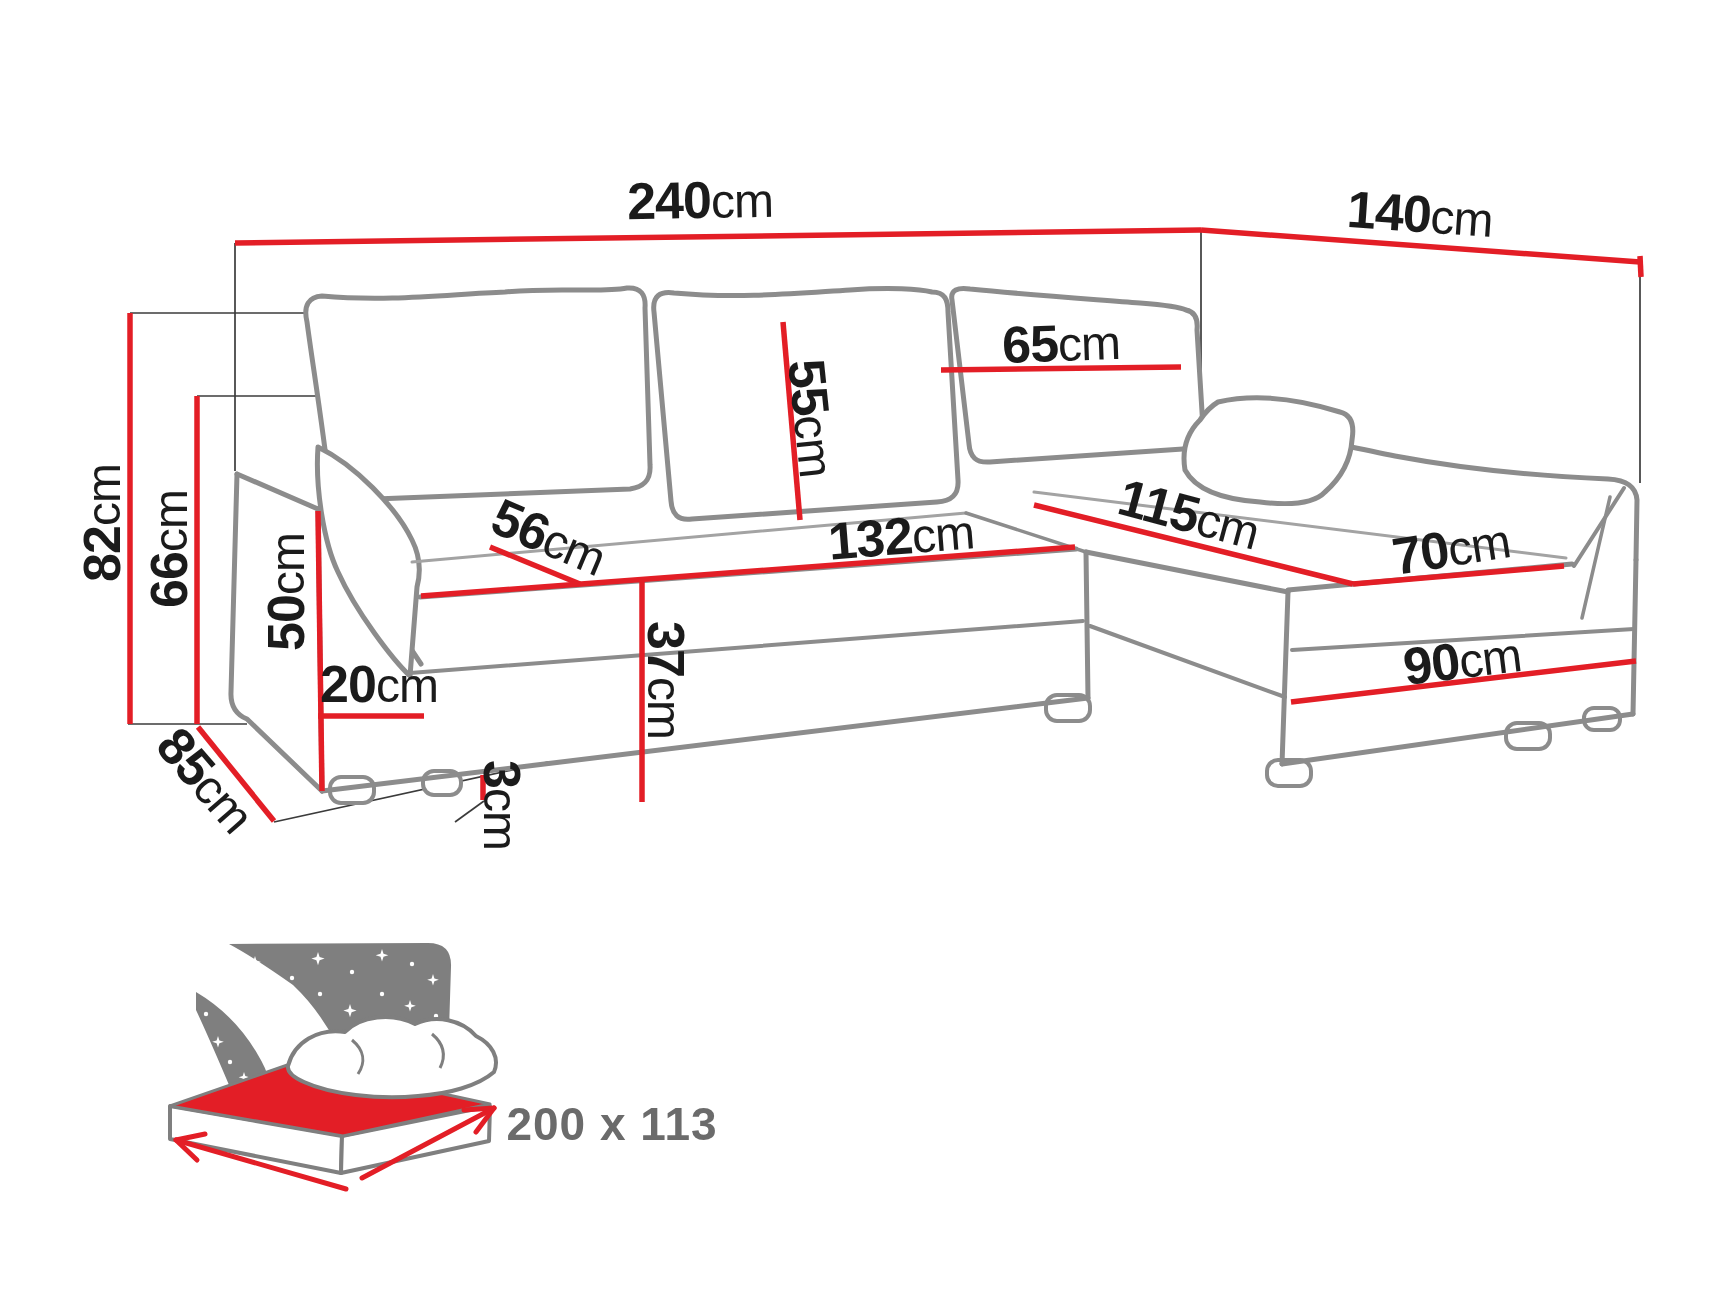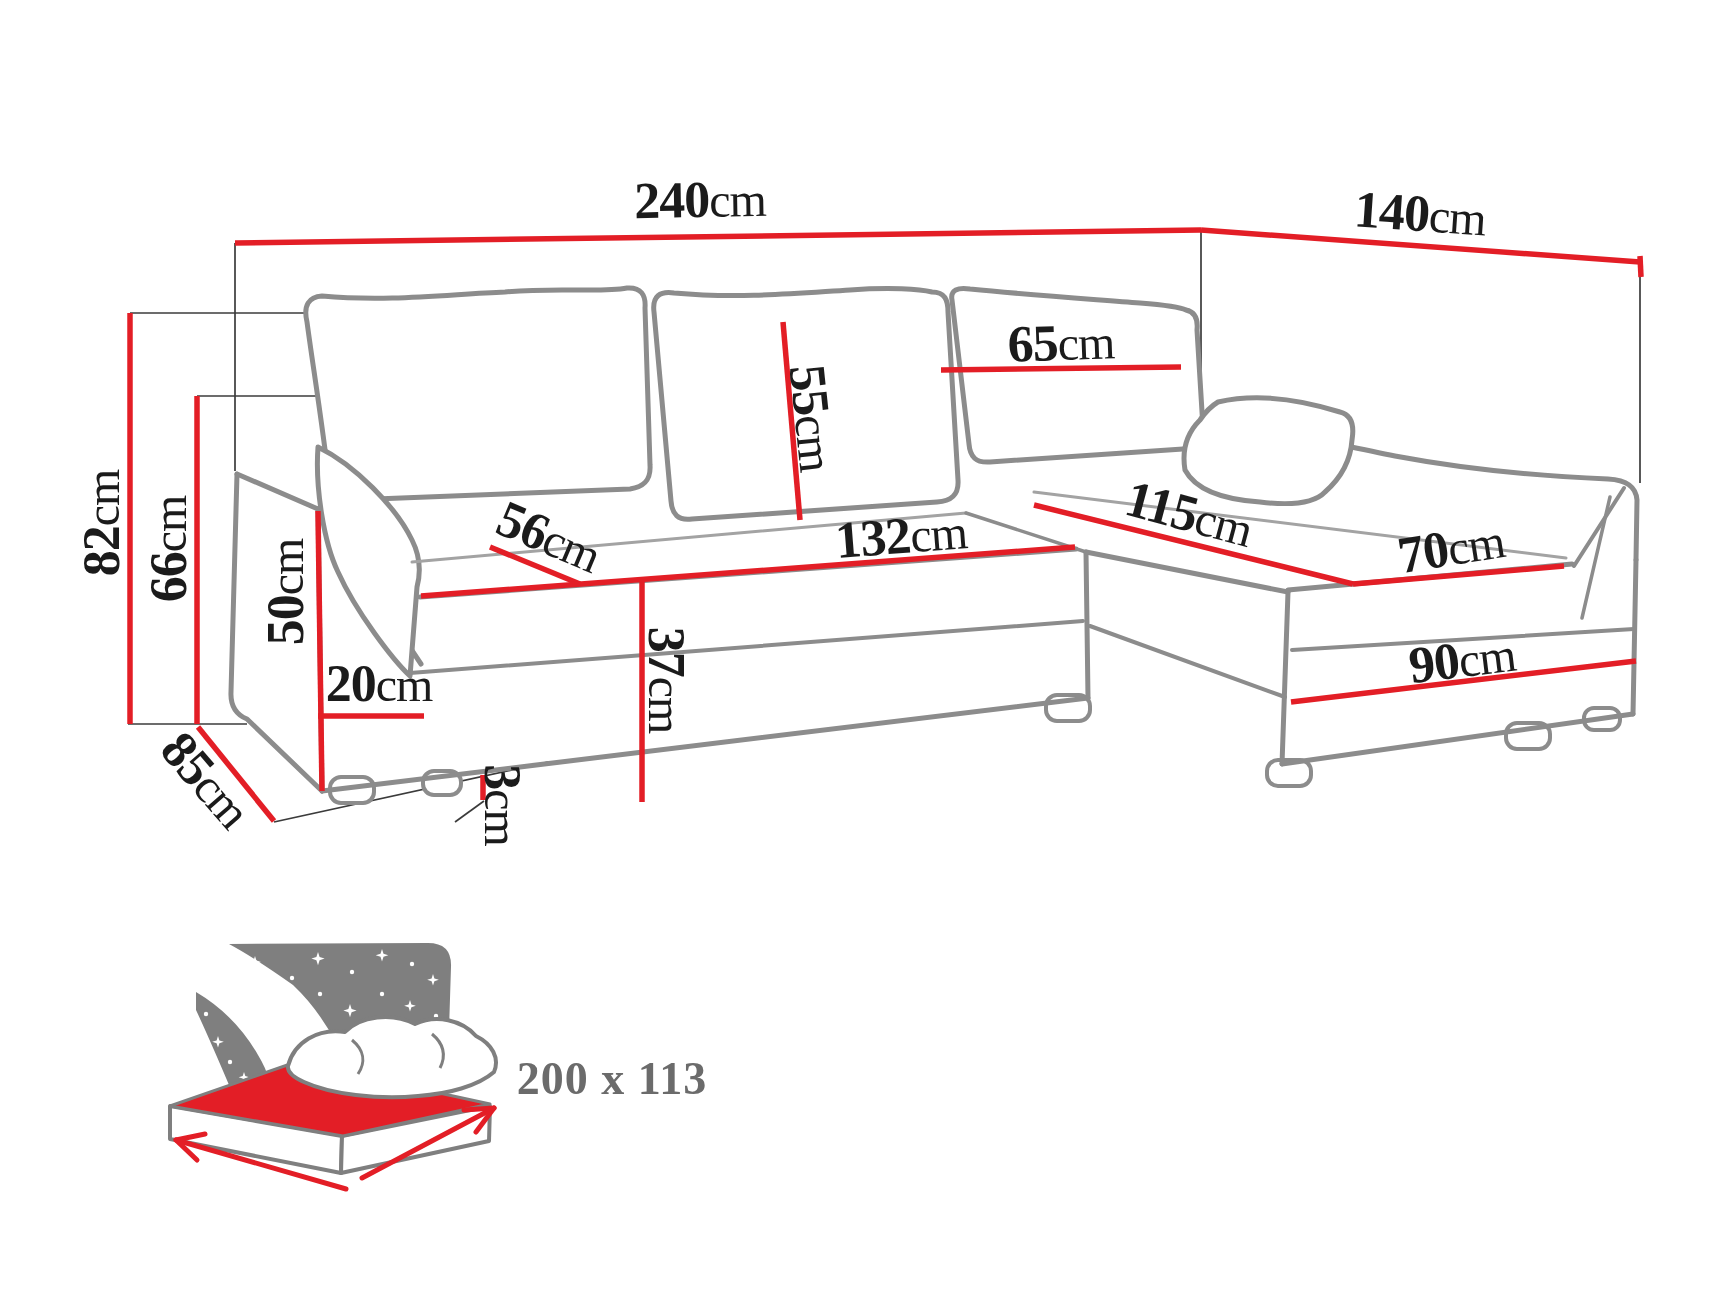--- a/index.html
+++ b/index.html
@@ -1,21 +1,21 @@
 <!DOCTYPE html>
 <html><head>
 <meta charset="utf-8">
 <style>
   html,body{margin:0;padding:0;background:#ffffff;}
   .stage{
     position:relative;
     width:1726px;height:1295px;
     background:#ffffff;
     overflow:hidden;
-    font-family:Liberation Serif, serif;
+    font-family:Liberation Sans, sans-serif;
   }
   .stage svg{position:absolute;left:0;top:0;}
   .dim{
     position:absolute;
     white-space:nowrap;
     color:#1b1b1b;
     transform:translate(-50%,-50%) rotate(var(--rot,0deg));
     line-height:1;
     letter-spacing:-1px;
     user-select:none;
@@ -24,20 +24,21 @@
   .dim .unit{font-weight:400;font-size:48px;}
   .bed-size{
     position:absolute;
     white-space:nowrap;
     color:#6b6b6b;
     font-weight:700;
     font-size:46px;
     letter-spacing:1px;
     transform:translate(-50%,-50%);
     user-select:none;
+    margin-top:46px;
   }
 </style>
 </head>
 <body>
 
 <div class="stage">
 
   <svg width="1726" height="1295" viewBox="0 0 1726 1295">
 
     <g stroke="#3b3b3b" stroke-width="1.7" fill="none">

